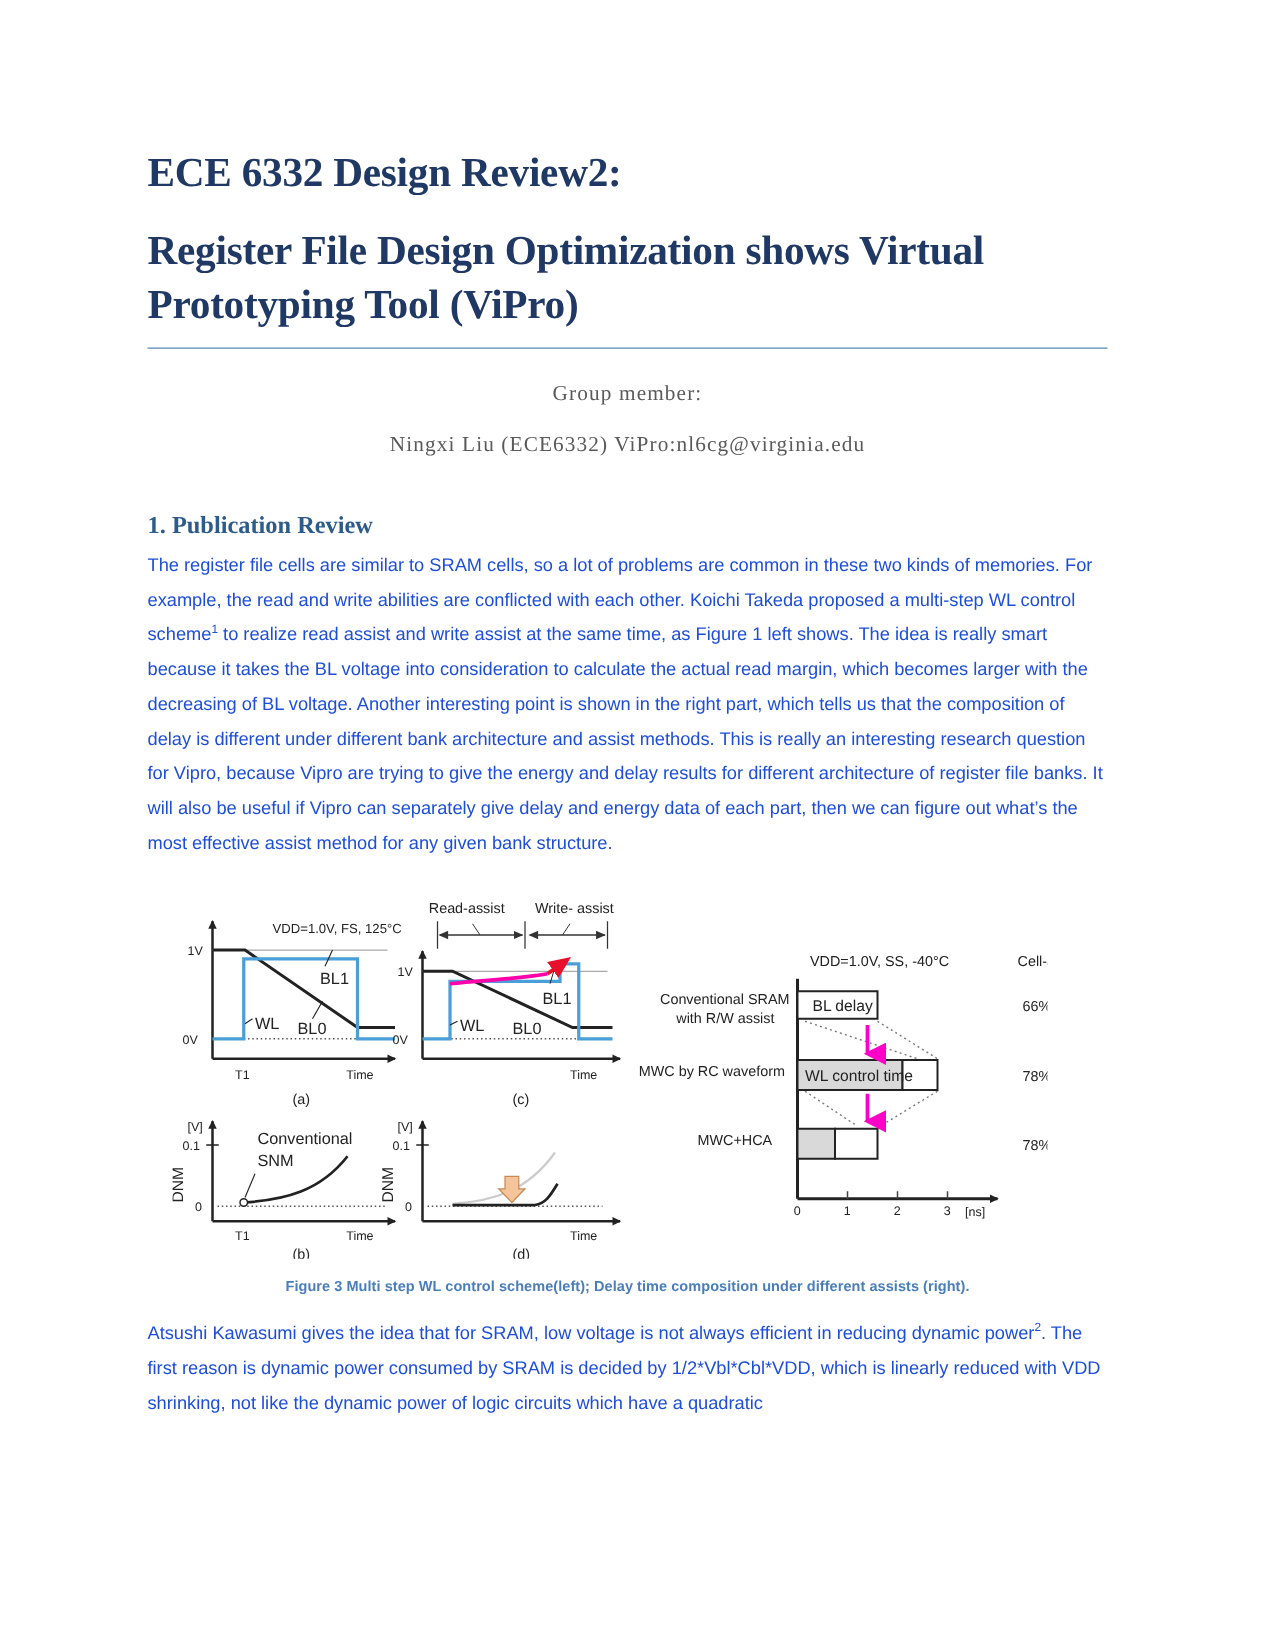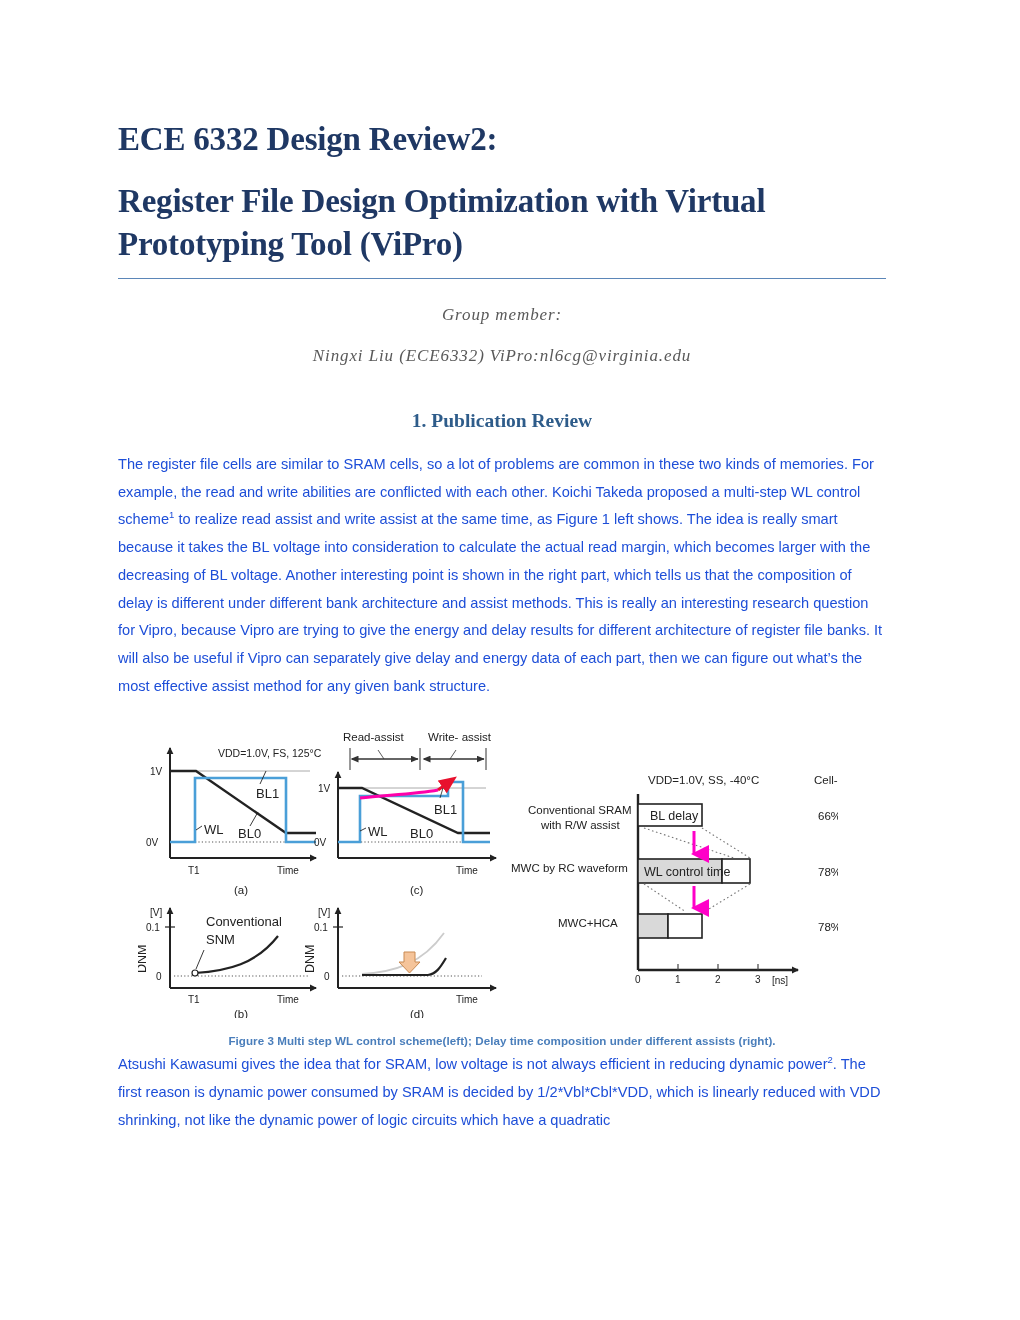--- a/index.html
+++ b/index.html
@@ -52,34 +52,32 @@
     height: 0;
     width: 100%;
   }
   
   .authors {
     text-align: center;
     margin-top: 26px;
   }
   .authors .line {
     font-family: "Liberation Serif", serif;
-    font-style: italic;
     font-size: 17px;
     color: #595959;
     letter-spacing: 0.9px;
     margin: 0 0 21px 0;
   }
   
   h2.section-heading {
     font-family: "Liberation Serif", serif;
     font-weight: bold;
     color: #2E5C8A;
     font-size: 19.5px;
-    margin: 44px 0 19px 0;
-    text-align: center;
+    margin: 44px 0 8px 0;
   }
   p.body-text {
     font-size: 14.6px;
     line-height: 1.90;
     margin: 0;
     color: #1d4ed8;
     text-align: left;
   }
   sup { font-size: 9.5px; vertical-align: super; line-height: 0; }
   
@@ -97,31 +95,31 @@
   }
   .fig-caption {
     text-align: center;
     font-size: 11.6px;
     font-weight: bold;
     color: #4A7EBB;
     margin-top: 16px;
     letter-spacing: 0.05px;
   }
   p.after-figure {
-    margin-top: 4px;
+    margin-top: 18px;
   }
 </style>
 </head>
 <body>
 
 <div class="page">
 
   <div class="title-block">
     <h1 class="doc-title">ECE 6332 Design Review2:</h1>
-    <h1 class="doc-subtitle">Register File Design Optimization with Virtual Prototyping Tool (ViPro)</h1>
+    <h1 class="doc-subtitle">Register File Design Optimization shows Virtual Prototyping Tool (ViPro)</h1>
     <hr class="title-rule">
   </div>
 
   <div class="authors">
     <p class="line">Group member:</p>
     <p class="line">Ningxi Liu (ECE6332) ViPro:nl6cg@virginia.edu</p>
   </div>
 
   <h2 class="section-heading">1. Publication Review</h2>
 

